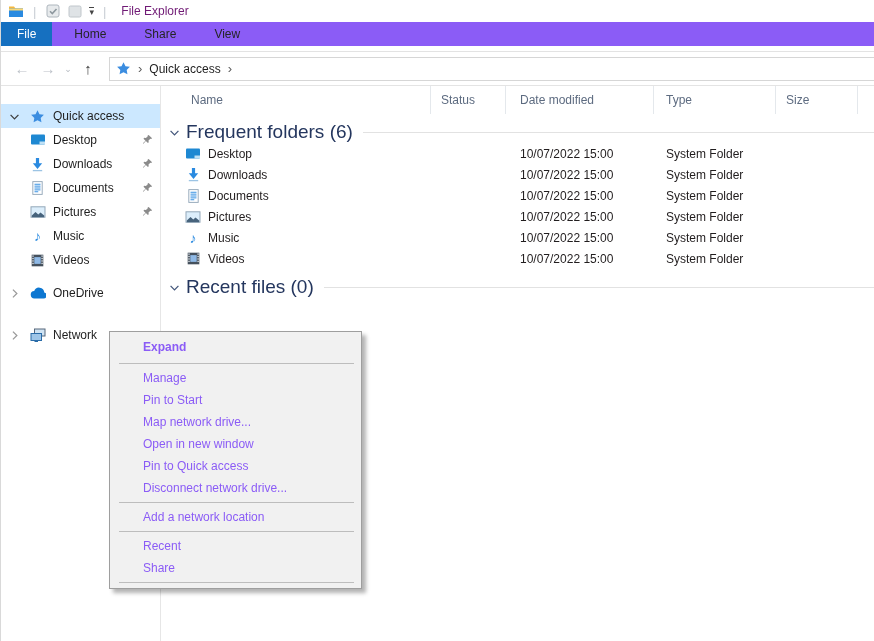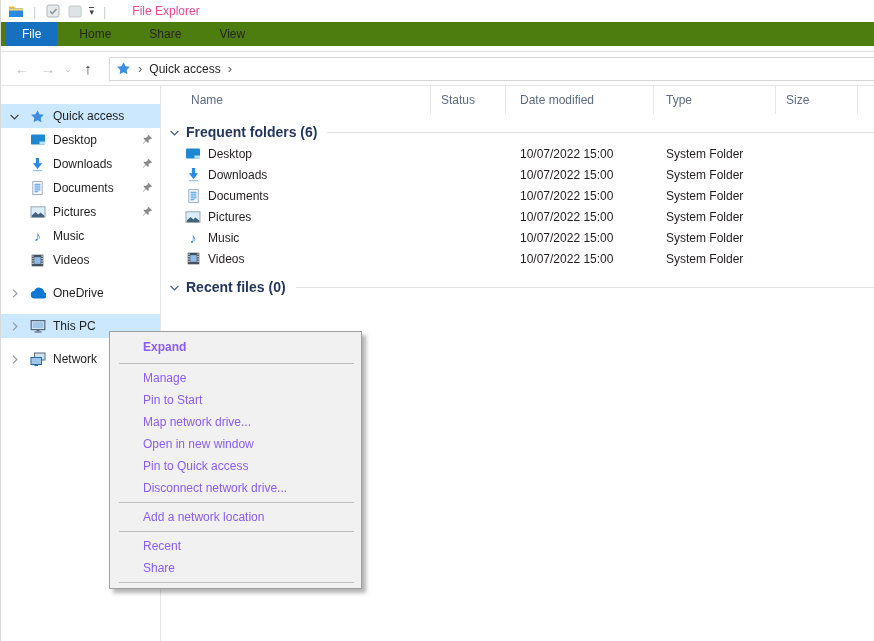--- a/index.html
+++ b/index.html
@@ -20,28 +20,27 @@
   
   .titlebar {
     height: 22px;
     display: flex; align-items: center;
     padding-left: 4px;
     background: #fff;
   }
   .titlebar .sep { color: #c9ced4; margin: 0 6px; font-size: 13px; }
   .qat-btn { display: inline-flex; align-items: center; justify-content: center; width: 18px; height: 16px; margin: 0 2px; }
   .qat-drop { font-size: 9px; color: #444; line-height: 7px; border-top: 1px solid #444; padding-top: 1px; margin: 0 3px; }
-  .win-title { margin-left: 20px; color: #ec4899; }
+  .win-title { margin-left: 9px; color: #701a75; }
 
   
   .tabstrip {
     height: 24px;
     display: flex; align-items: stretch;
-    background: #4d7c0f;
-    padding-left: 5px;
+    background: #8b5cf6;
   }
   .tab {
     padding: 0 16px;
     display: flex; align-items: center;
     color: #252525;
     margin-right: 6px;
   }
   .tab.active { background: #1670c0; color: #fff; }
   .ribbon-gap { height: 6px; background: #fff; border-bottom: 1px solid #e3e3e3; }
 
@@ -97,21 +96,21 @@
   .col.c-name { width: 270px; padding-left: 30px; }
   .col.c-status { width: 75px;  padding-left: 10px; }
   .col.c-date { width: 148px; padding-left: 14px; }
   .col.c-type { width: 122px; padding-left: 12px; }
   .col.c-size { width: 82px;  padding-left: 10px; }
 
   .group-heading {
     display: flex; align-items: center;
     height: 22px; margin-top: 7px;
     padding-left: 8px;
-    color: #24365e; font-size: 14px; font-weight: bold;
+    color: #24365e; font-size: 19px;
   }
   .group-heading .g-chev { margin-right: 6px; display: flex; align-items: center; }
   .group-heading .g-line { flex: 1; height: 1px; background: #e2e2e2; margin-left: 10px; }
 
   .file-row { display: flex; height: 21px; align-items: center; color: #211d1e; }
   .cell { height: 100%; display: flex; align-items: center; }
   .cell.c-name { width: 270px; padding-left: 24px; }
   .cell.c-status { width: 75px; padding-left: 10px; }
   .cell.c-date { width: 148px; padding-left: 14px; }
   .cell.c-type { width: 122px; padding-left: 12px; }
@@ -353,33 +352,20 @@
           </span>
         <span class="s-icon">
             <svg width="17" height="15" viewBox="0 0 16 15">
               <use href="#i-cloud"></use>
             </svg>
           </span>
         <span style="font-weight:400">OneDrive</span>
       </div>
 
       <div class="side-gap"></div>
-      <div class="side-item selected">
-        <span class="chev">
-            <svg width="11" height="11" viewBox="0 0 14 14">
-              <use href="#i-chev-right"></use>
-            </svg>
-          </span>
-        <span class="s-icon">
-            <svg width="16" height="16" viewBox="0 0 16 16">
-              <use href="#i-thispc"></use>
-            </svg>
-          </span>
-        <span>This PC</span>
-      </div>
 
       <div class="side-gap"></div>
       <div class="side-item">
         <span class="chev">
             <svg width="11" height="11" viewBox="0 0 14 14">
               <use href="#i-chev-right"></use>
             </svg>
           </span>
         <span class="s-icon">
             <svg width="16" height="16" viewBox="0 0 16 16">

